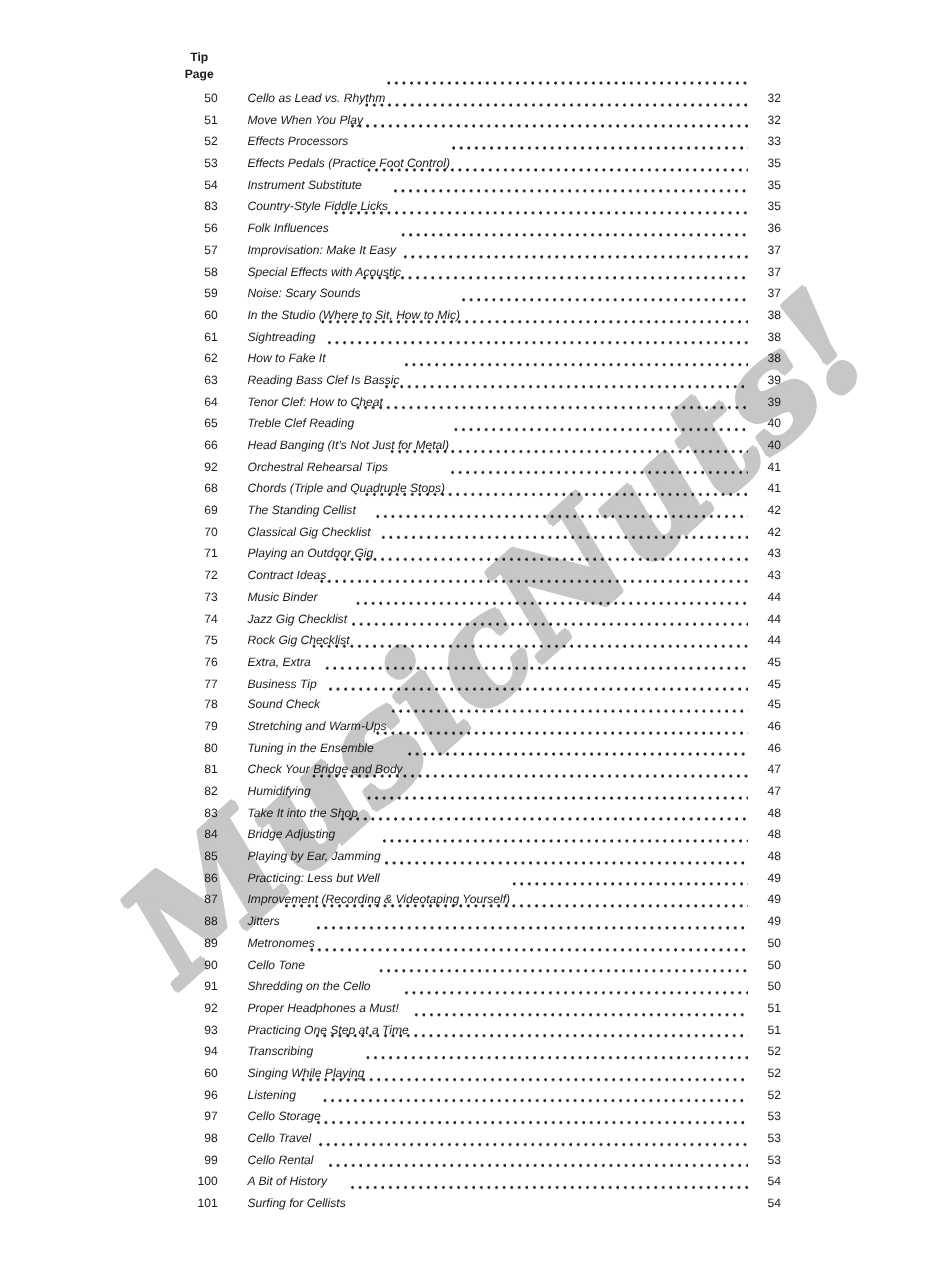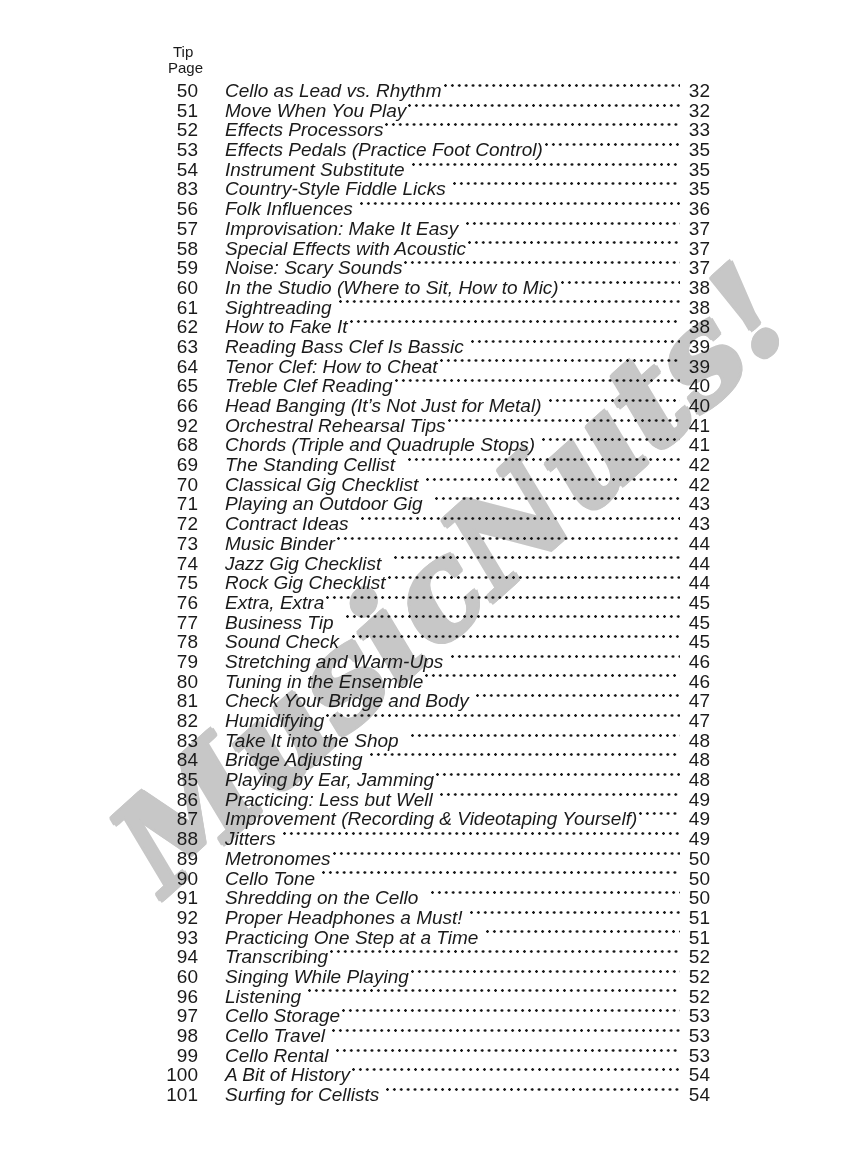--- a/index.html
+++ b/index.html
@@ -42,32 +42,32 @@
     white-space: nowrap;
     z-index: 0;
     user-select: none;
   }
   .content {
     position: relative;
     z-index: 1;
     padding: 44px 154px 0 140px;
   }
   .col-header {
-    font-weight: normal;
-    font-size: 15px;
+    font-weight: bold;
+    font-size: 11px;
     line-height: 16px;
   }
   .col-header .h-tip  { margin-left: 33px; }
   .col-header .h-page { margin-left: 28px; }
   .rows { margin-top: 5px; }
   .row {
     display: flex;
-    align-items: center;
+    align-items: flex-start;
     height: 19.7px;
-    font-size: 19px;
+    font-size: 11px;
   }
   .tip {
     width: 58px;
     text-align: right;
     line-height: 19.7px;
     flex: none;
   }
   .title {
     margin-left: 27px;
     line-height: 19.7px;

